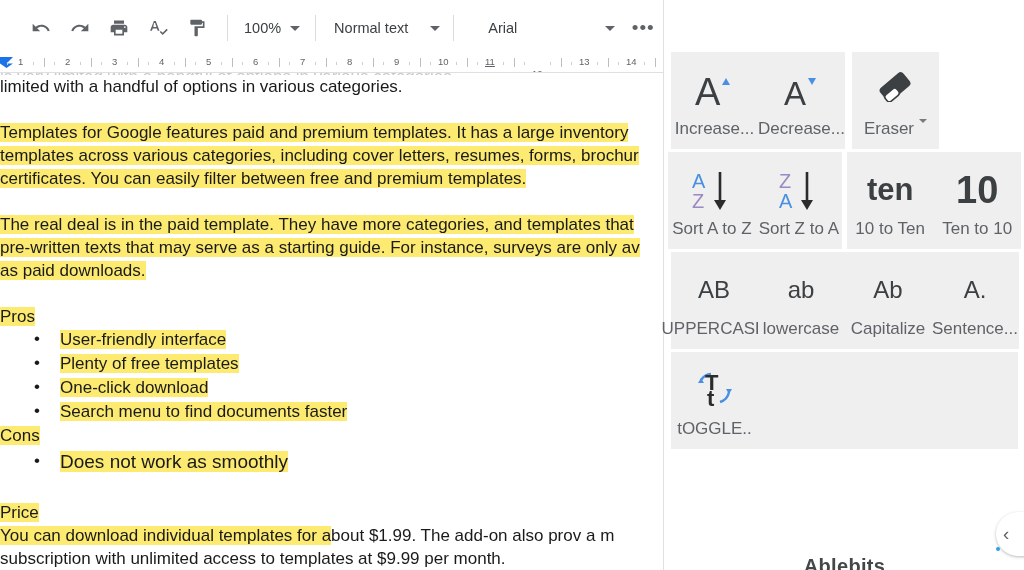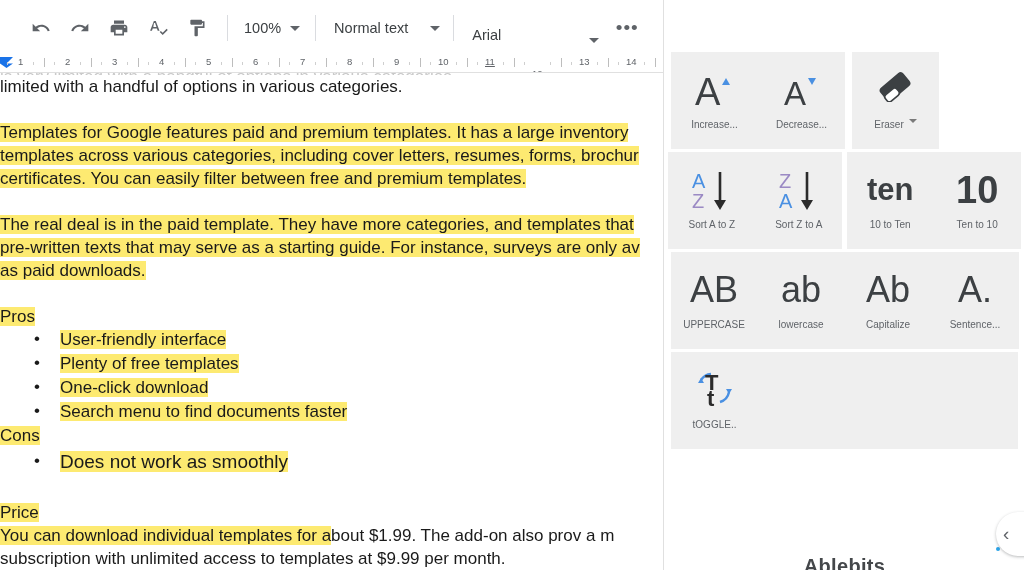--- a/index.html
+++ b/index.html
@@ -111,32 +111,32 @@
     width: 87px; height: 97px;
     display: flex; flex-direction: column; align-items: center;
     justify-content: flex-start; cursor: pointer; box-sizing: border-box;
     padding-top: 10px; background: #efefef;
   }
   .cell-icon {
     height: 56px; width: 100%;
     display: flex; align-items: center; justify-content: center;
   }
   .cell-label {
-    font-size: 10px; color: #5f6368; text-align: center;
+    font-size: 17px; color: #5f6368; text-align: center;
     display: flex; align-items: flex-start; justify-content: center; gap: 5px;
     white-space: nowrap; margin-top: 1px;
   }
   .mini-caret {
     width: 0; height: 0;
     border-left: 4px solid transparent; border-right: 4px solid transparent;
     border-top: 4px solid #7a7a7a; display: inline-block;
   }
   .glyph-ten { font-size: 31px; font-weight: bold; color: #3c4043; font-family: "Liberation Sans", sans-serif; }
   .glyph-10  { font-size: 38px; font-weight: bold; color: #3c4043; font-family: "Liberation Sans", sans-serif; }
-  .glyph-case { font-size: 36px; color: #3c4043; font-family: "Liberation Sans", sans-serif; text-align: center; }
+  .glyph-case { font-size: 24px; color: #3c4043; font-family: "Liberation Sans", sans-serif; text-align: center; }
 
   
   #brand {
     position: absolute; left: 0; top: 546px; width: 361px; height: 40px;
     display: flex; align-items: center; justify-content: center;
   }
   #brand-text {
     font-size: 20px; font-weight: bold; color: #44474a; letter-spacing: .3px;
     position: relative;
   }
@@ -197,21 +197,21 @@
 
         <div class="tb-sep"></div>
 
         <div class="tb-drop" style="margin-left:6px;">
           <span class="tb-label">Normal text</span>
           <span class="caret" style="margin-left:22px;"></span>
         </div>
 
         <div class="tb-sep" style="margin-left:6px;"></div>
 
-        <div class="tb-drop" style="margin-left:6px;width:130px;align-items:flex-end;">
+        <div class="tb-drop" style="margin-left:22px;width:130px;">
           <span class="tb-label">Arial</span>
           <span class="caret" style="margin-left:auto;"></span>
         </div>
 
         <div class="tb-btn" style="margin-left:4px;">
           <span class="tb-more">•••</span>
         </div>
       </div>
     </div>
 

